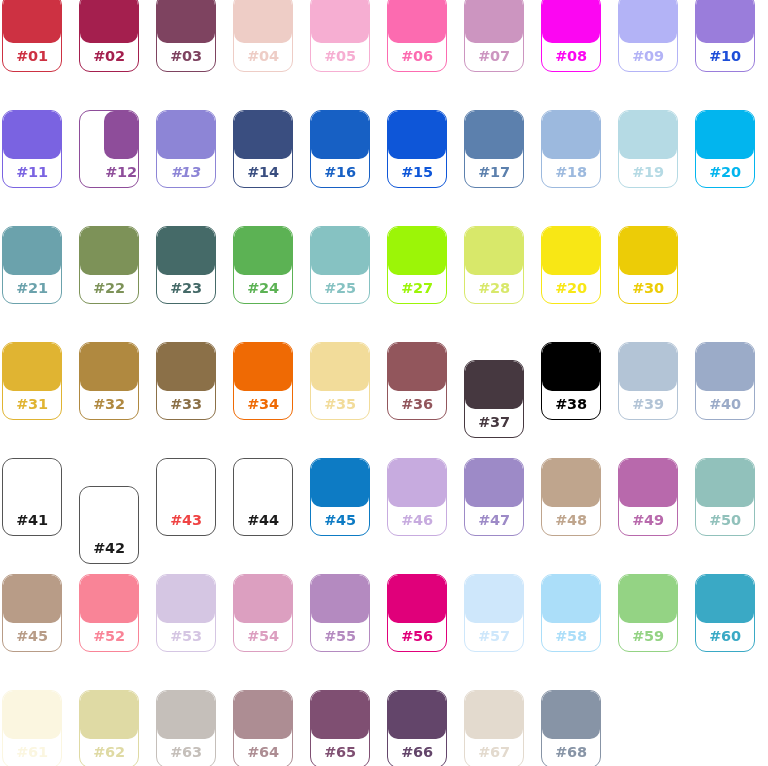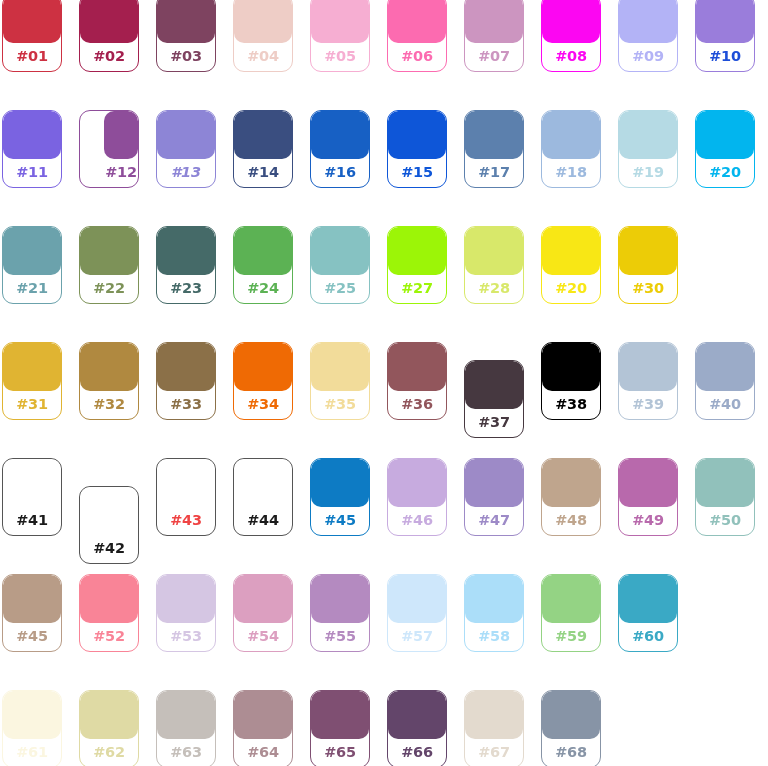--- a/index.html
+++ b/index.html
@@ -287,20 +287,24 @@
         <div class="swatch-label" style="color: rgb(213, 198, 227);">#53</div>
       </div>
       <div class="swatch-card" style="border-color: rgb(220, 159, 192);">
         <div class="swatch-color" style="background: rgb(220, 159, 192);"></div>
         <div class="swatch-label" style="color: rgb(220, 159, 192);">#54</div>
       </div>
       <div class="swatch-card" style="border-color: rgb(180, 138, 192);">
         <div class="swatch-color" style="background: rgb(180, 138, 192);"></div>
         <div class="swatch-label" style="color: rgb(180, 138, 192);">#55</div>
       </div>
+      <div class="swatch-card" style="border-color: rgb(224, 0, 122);">
+        <div class="swatch-color" style="background: rgb(224, 0, 122);"></div>
+        <div class="swatch-label" style="color: rgb(224, 0, 122);">#56</div>
+      </div>
       <div class="swatch-card" style="border-color: rgb(206, 231, 251);">
         <div class="swatch-color" style="background: rgb(206, 231, 251);"></div>
         <div class="swatch-label" style="color: rgb(206, 231, 251);">#57</div>
       </div>
       <div class="swatch-card" style="border-color: rgb(171, 222, 249);">
         <div class="swatch-color" style="background: rgb(171, 222, 249);"></div>
         <div class="swatch-label" style="color: rgb(171, 222, 249);">#58</div>
       </div>
       <div class="swatch-card" style="border-color: rgb(148, 211, 132);">
         <div class="swatch-color" style="background: rgb(148, 211, 132);"></div>

